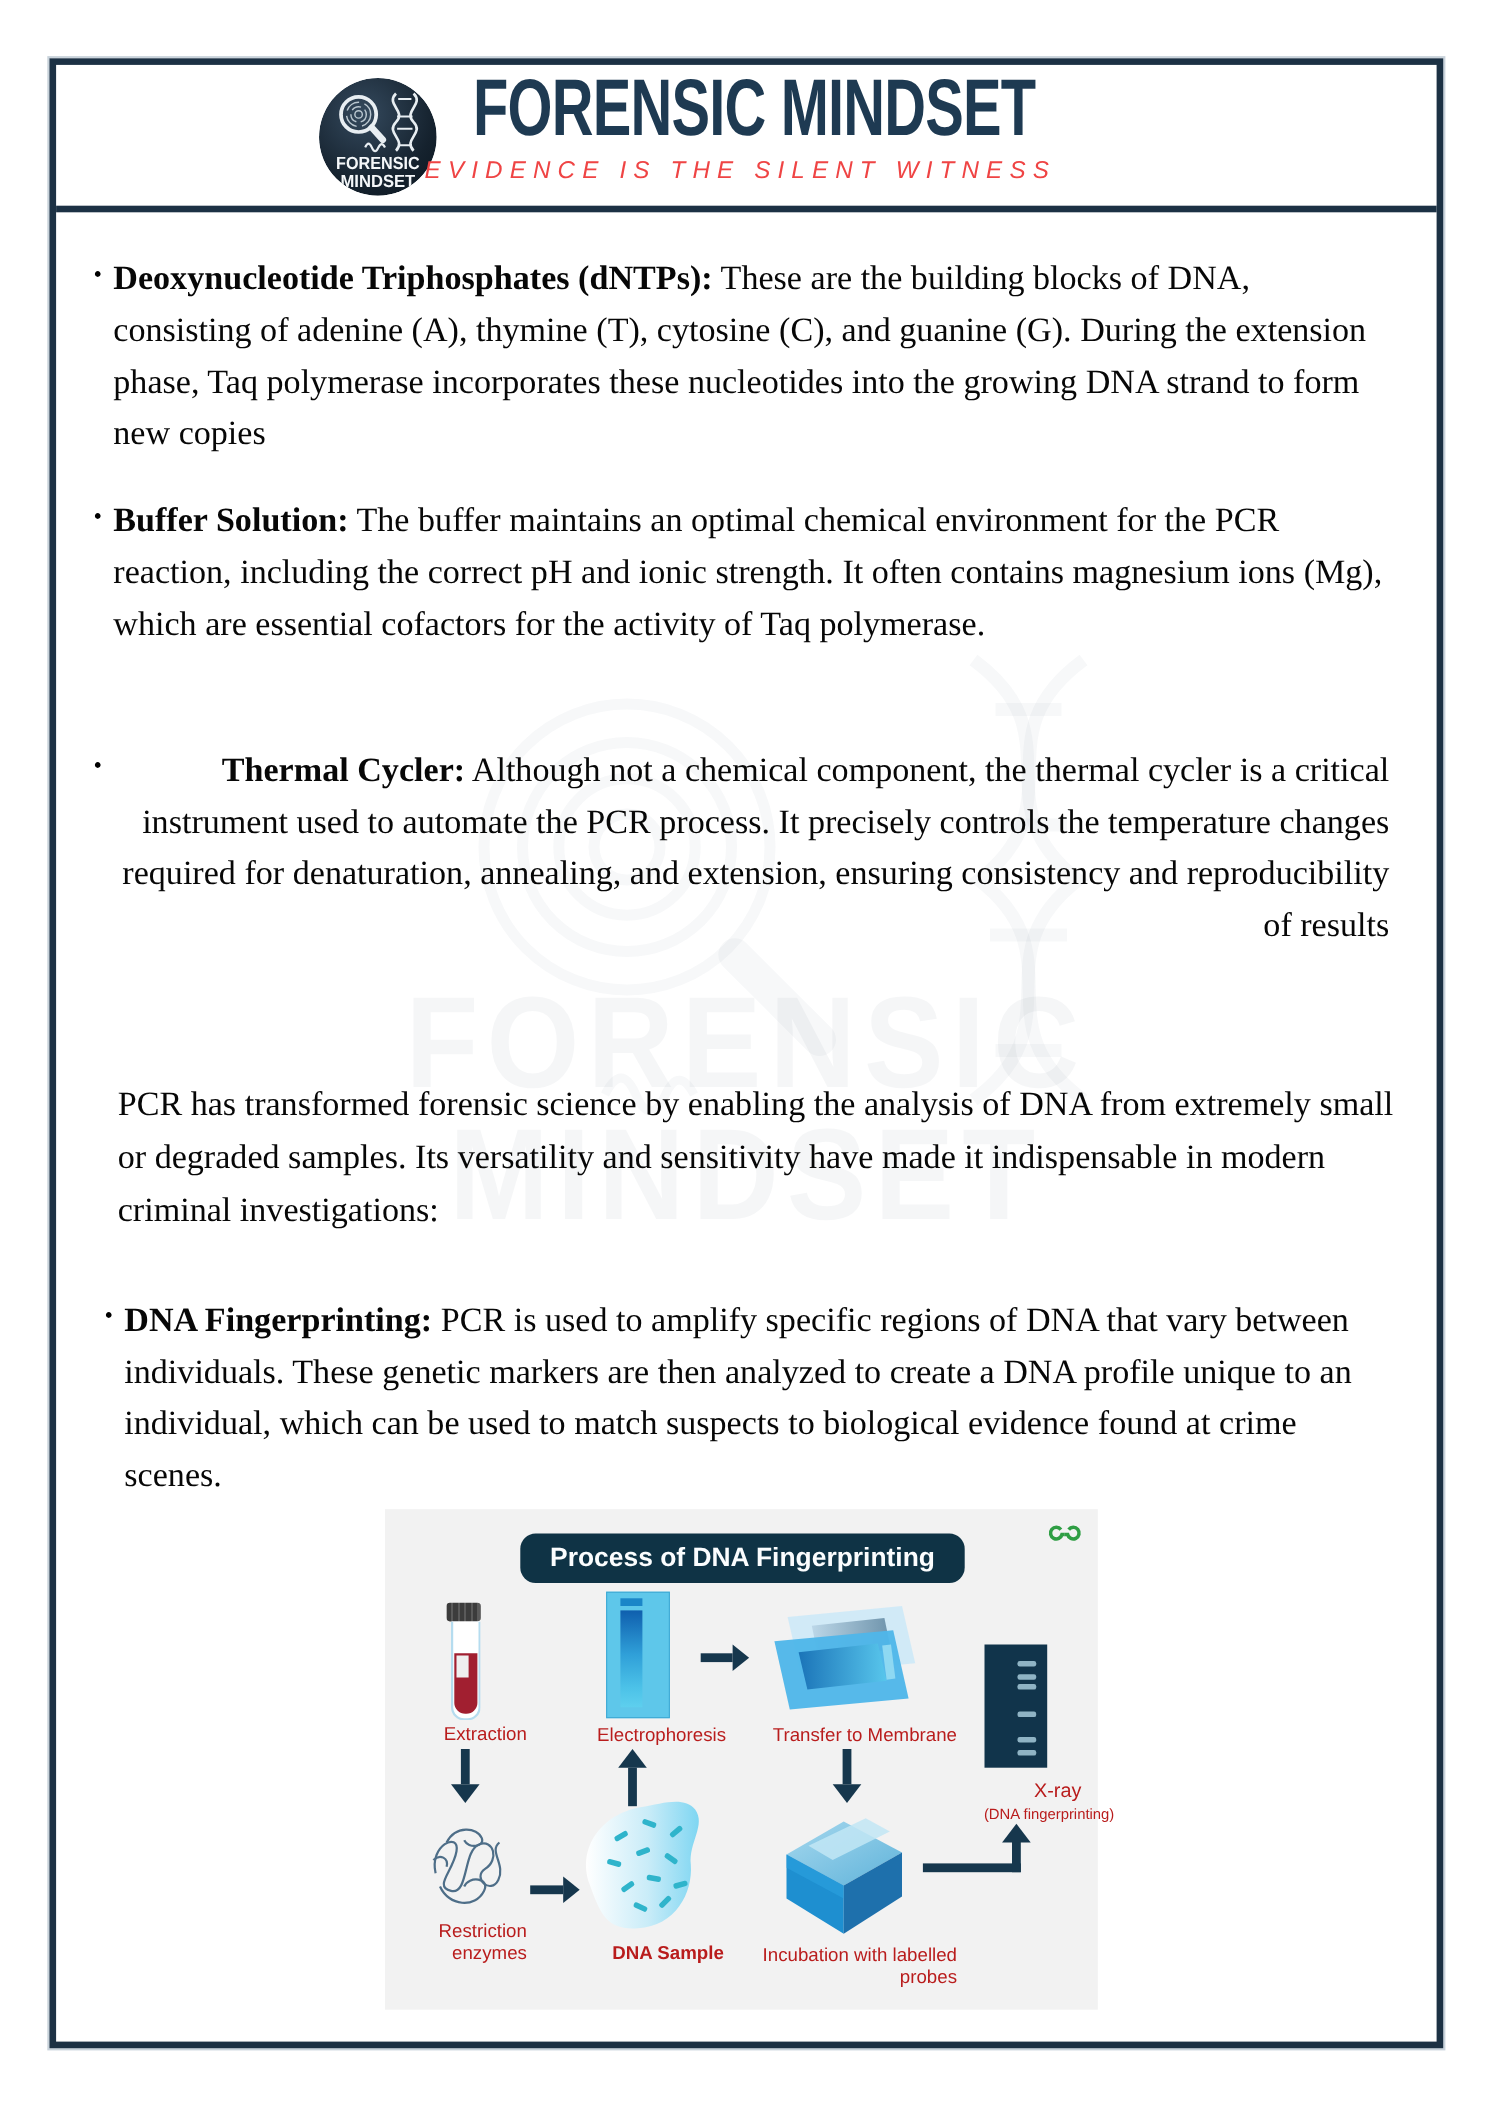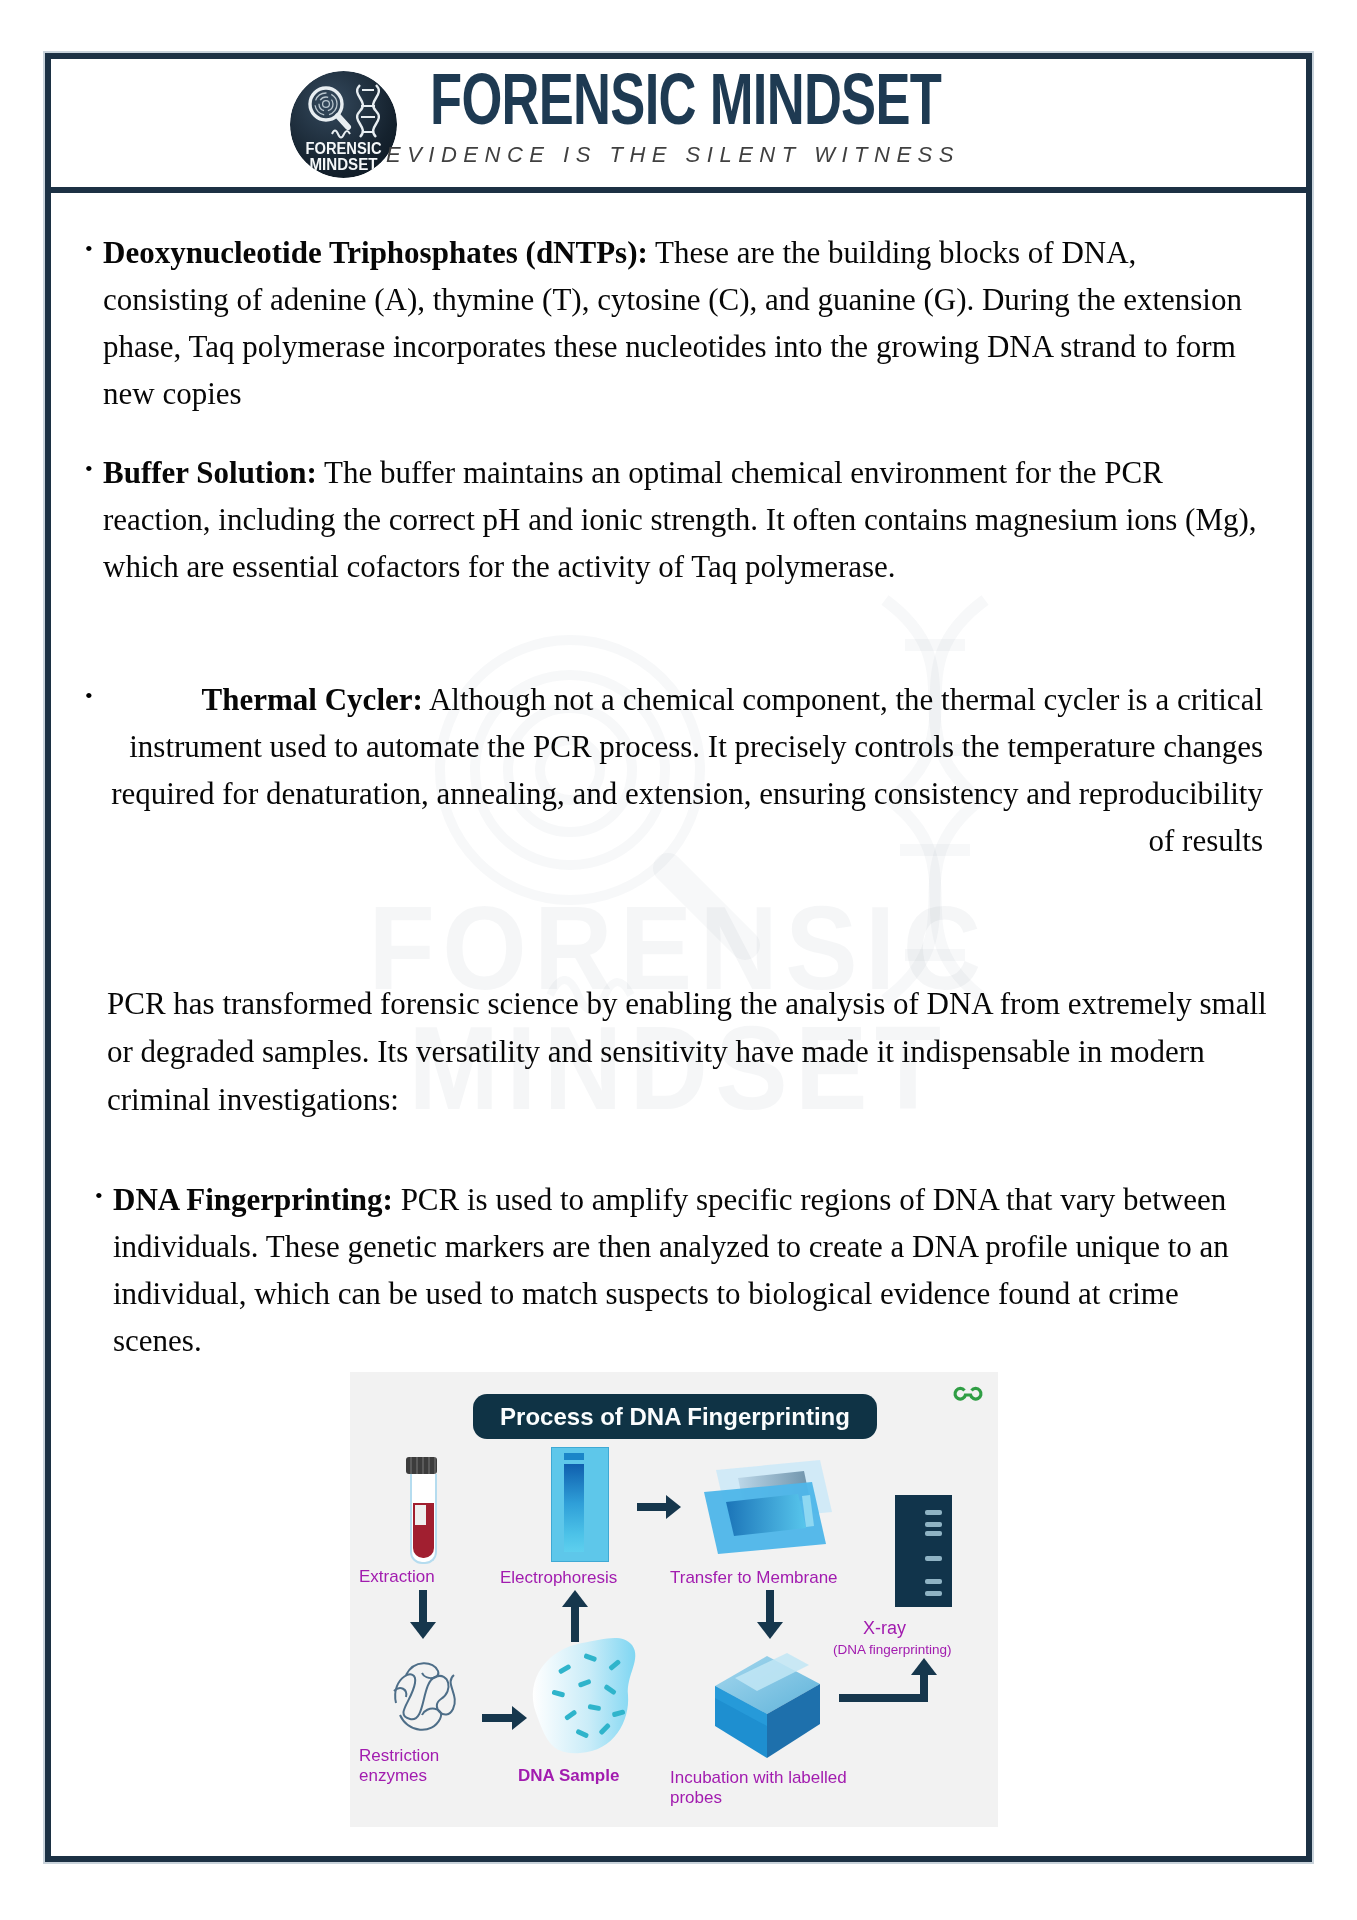--- a/index.html
+++ b/index.html
@@ -11,21 +11,21 @@
          border:6px solid #1c3144;box-shadow:0 0 0 2px #c9d3db;background:transparent;}
   .header-sep{position:absolute;left:51px;top:187px;width:1255px;height:6px;background:#1c3144;}
 
   
   .logo-circle{position:absolute;left:290px;top:71px;width:107px;height:107px;border-radius:50%;}
   .brand-title{position:absolute;left:430px;top:62px;font-family:"Liberation Sans",sans-serif;
                font-weight:700;font-size:73px;line-height:1;color:#1e3a52;white-space:nowrap;
                transform:scaleX(.72);transform-origin:left top;letter-spacing:-1px;}
   .tagline{position:absolute;left:373px;top:142px;width:600px;text-align:center;
            font-family:"Liberation Sans",sans-serif;font-style:italic;font-weight:500;
-           font-size:22px;letter-spacing:6.5px;color:#404040;white-space:nowrap;}
+           font-size:22px;letter-spacing:6.5px;color:#ef4444;white-space:nowrap;}
 
   
   .wm{position:absolute;pointer-events:none;}
   .wm-word{position:absolute;left:0;width:1357px;text-align:center;
            font-family:"Liberation Sans",sans-serif;font-weight:700;font-size:118px;
            letter-spacing:8px;color:rgba(108,122,136,0.07);transform:scaleX(.92);}
 
   
   .bullet{position:absolute;left:85px;width:1178px;font-size:31px;line-height:47px;}
   .bullet .txt{display:block;margin-left:18px;margin-top:11px;}
@@ -34,21 +34,21 @@
   .lead{font-weight:700;}
   .heading{position:absolute;left:107px;top:874px;font-size:39px;font-weight:700;color:#21368f;}
   .para{position:absolute;left:107px;top:980px;width:1160px;font-size:31px;line-height:48px;}
 
   
   .figure{position:absolute;left:350px;top:1372px;width:648px;height:455px;background:#f2f2f2;}
   .fig-pill{position:absolute;left:123px;top:22px;width:404px;height:45px;background:#0f3345;
             border-radius:14px;display:flex;align-items:center;justify-content:center;
             font-family:"Liberation Sans",sans-serif;font-weight:700;font-size:24px;color:#fbfdfe;}
   .figlabel{position:absolute;font-family:"Liberation Sans",sans-serif;font-weight:500;
-            font-size:17px;line-height:20px;color:#a21caf;text-align:left;}
+            font-size:17px;line-height:20px;color:#b91c1c;text-align:right;}
   .figsub{font-size:13.5px;font-weight:400;}
 
   .gfg{position:absolute;left:600px;top:11px;}
 
   
   .tube-cap{position:absolute;left:56px;top:85px;width:31px;height:17px;background:
      repeating-linear-gradient(90deg,#3c3c3c 0 4px,#5a5a5a 4px 6px);border-radius:3px;}
   .tube-body{position:absolute;left:60px;top:102px;width:23px;height:88px;background:#ffffff;
      border:2px solid #b5dcef;border-top:none;border-radius:0 0 12px 12px;}
   .tube-blood{position:absolute;left:1px;top:29px;width:21px;height:55px;background:#a11f30;

